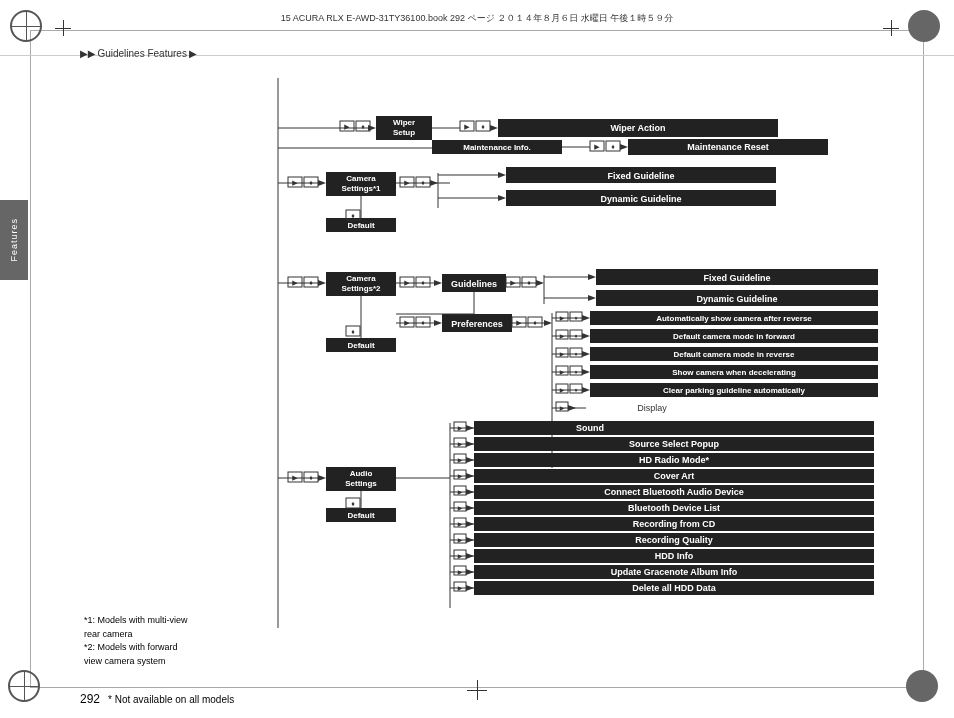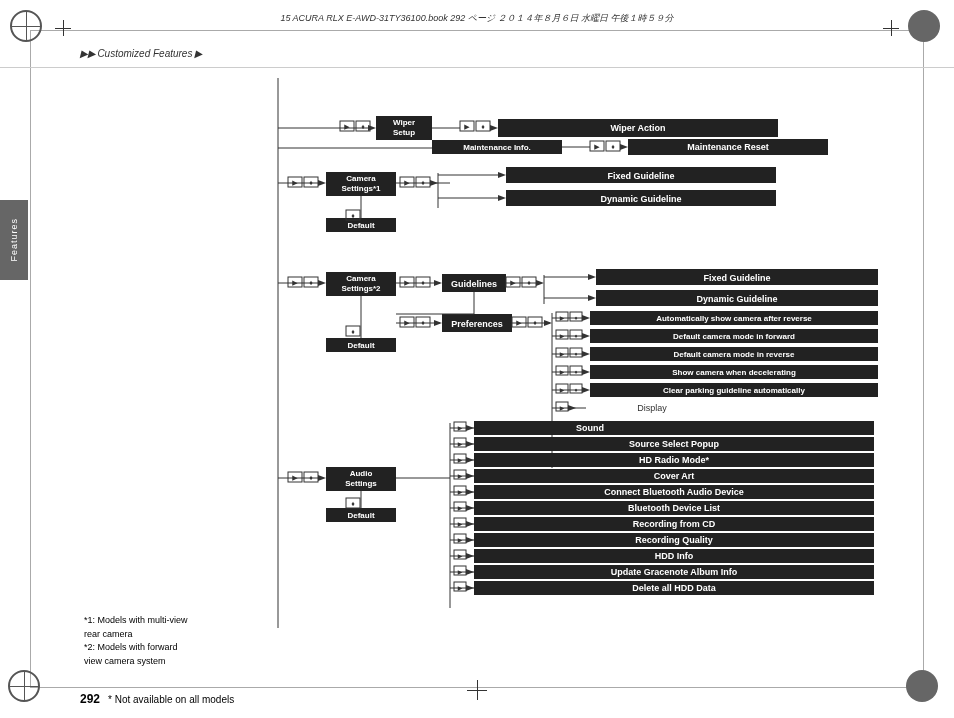--- a/index.html
+++ b/index.html
@@ -23,23 +23,22 @@
     .corner-tr { top: 8px; right: 8px; }
     .corner-bl { bottom: 8px; left: 8px; }
     .corner-br { bottom: 8px; right: 8px; }
 
     
     .header {
       position: absolute;
       top: 0;
       left: 0;
       right: 0;
-      height: 68px;
+      height: 56px;
       border-bottom: 1px solid #ccc;
-      font-style: italic;
     }
 
     .header-text {
       position: absolute;
       top: 12px;
       left: 50%;
       transform: translateX(-50%);
       font-size: 9px;
       white-space: nowrap;
       color: #333;
@@ -155,21 +154,21 @@
 <div class="corner-decoration corner-br">
   <div style="position:relative;width:36px;height:36px;">
     <div style="width:32px;height:32px;border-radius:50%;background:#666;position:absolute;top:0px;left:0px;"></div>
   </div>
 </div>
 
 <div class="header">
   <div class="header-text">15 ACURA RLX E-AWD-31TY36100.book  292 ページ  ２０１４年８月６日  水曜日  午後１時５９分</div>
   <div class="breadcrumb">
     <span>▶▶</span>
-    <span>Customized Features</span>
+    <span>Guidelines Features</span>
     <span>▶</span>
   </div>
 
   <div style="position:absolute;top:20px;left:55px;">
     <div style="width:16px;height:16px;position:relative;">
       <div style="position:absolute;width:1px;height:100%;background:#333;left:50%;"></div>
       <div style="position:absolute;width:100%;height:1px;background:#333;top:50%;"></div>
     </div>
   </div>
   <div style="position:absolute;top:20px;right:55px;">
@@ -485,21 +484,21 @@
 </svg>
 
 <div class="notes-section">
   <div>*1: Models with multi-view</div>
   <div>rear camera</div>
   <div>*2: Models with forward</div>
   <div>view camera system</div>
 </div>
 
 <div style="position:absolute;bottom:12px;left:80px;display:flex;align-items:center;gap:8px;">
-  <span style="font-size:12px;font-weight:bold;text-align:right;">292</span>
+  <span style="font-size:12px;font-weight:normal;text-align:right;">292</span>
   <span style="font-size:10px;">* Not available on all models</span>
 </div>
 
 <div style="position:absolute;bottom:18px;left:50%;transform:translateX(-50%);">
   <div style="width:20px;height:20px;position:relative;">
     <div style="position:absolute;width:1px;height:100%;background:#333;left:50%;"></div>
     <div style="position:absolute;width:100%;height:1px;background:#333;top:50%;"></div>
   </div>
 </div>
 

